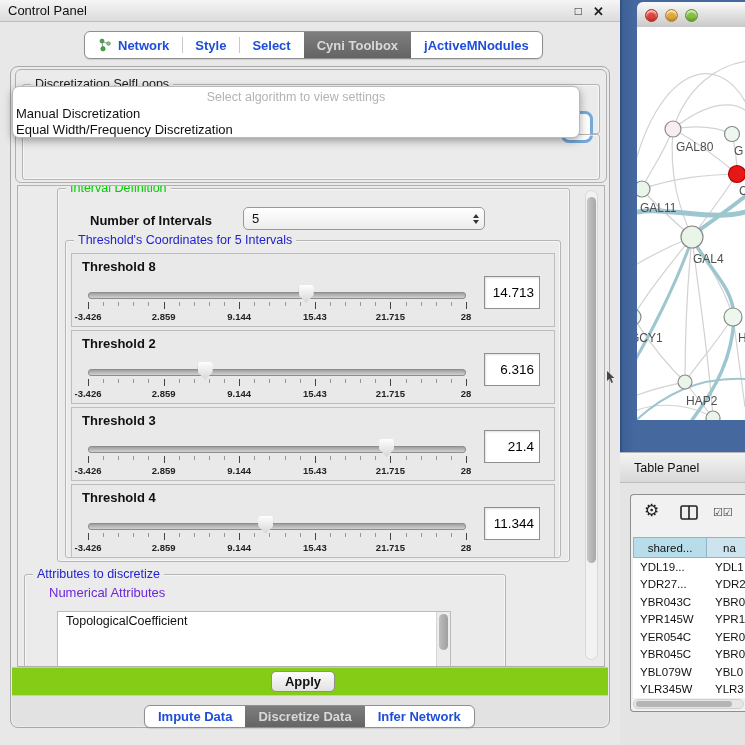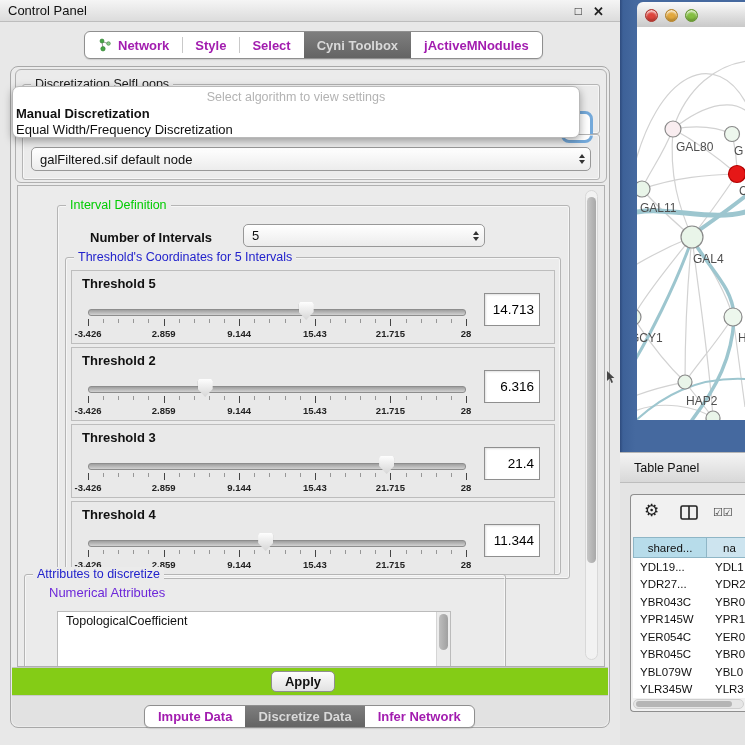--- a/index.html
+++ b/index.html
@@ -10,21 +10,21 @@
   #left{position:absolute;left:0;top:0;width:620px;height:745px;background:#e8e8e8}
   .cp-titlebar{position:absolute;left:0;top:0;width:620px;height:22px;box-sizing:border-box;
        background:linear-gradient(#f5f5f5,#dcdcdc);border-bottom:1px solid #bdbdbd;
        display:flex;align-items:center;padding-left:8px;font-size:13px;color:#111}
   .cp-controls{position:absolute;right:16px;top:0;height:22px;display:flex;align-items:center;gap:11px;color:#222}
   .float-glyph{font-size:12px;line-height:1}
   .close-glyph{font-weight:bold;font-size:13px;line-height:1}
   .tabbar{display:flex;background:#fff;border:1px solid #8f8f8f;border-radius:6px;overflow:hidden;
        font-size:13px;font-weight:bold;align-items:stretch;box-shadow:0 1px 1px rgba(0,0,0,.12)}
   .top-tabs{position:absolute;left:84px;top:31px;height:26px}
-  .tab{display:flex;align-items:center;padding:0 13px;color:#a21caf;position:relative;white-space:nowrap}
+  .tab{display:flex;align-items:center;padding:0 13px;color:#1d4ed8;position:relative;white-space:nowrap}
   .tab.sep::before{content:"";position:absolute;left:0;top:5px;bottom:5px;width:1px;background:#c9c9c9}
   .tab.selected{background:linear-gradient(#7e7e7e,#646464);color:#d9d9d9}
   .tab .net-ic{margin-right:6px;display:inline-flex}
   .outer{position:absolute;left:10px;top:66px;width:600px;height:662px;background:#ebebeb;
        border:1px solid #a8a8a8;border-radius:8px;box-sizing:border-box}
   .algo-area{position:absolute;left:4px;top:2px;width:590px;height:112px;background:#ebebeb;
        border:1px solid #b0b0b0;border-radius:6px}
   .group{position:absolute;border:1px solid #b5b5b5;border-radius:3px;
        box-shadow:inset 0 0 0 1px rgba(255,255,255,.55)}
   .gtitle{position:absolute;top:-8px;left:8px;background:#ebebeb;padding:0 4px;font-size:12.5px;
@@ -38,21 +38,21 @@
   .arrows i{display:block;width:0;height:0;border-left:3.5px solid transparent;border-right:3.5px solid transparent}
   .arrows i.up{border-bottom:4px solid #333}
   .arrows i.down{border-top:4px solid #333}
   .focus-ring{position:absolute;right:6px;top:26px;width:26px;height:26px;border:3px solid #74a9da;
        border-radius:8px;background:#fff}
   .popup{position:absolute;left:12px;top:86px;width:566px;height:50px;background:#fff;
        border:1px solid #b9b9b9;border-radius:7px;box-shadow:0 3px 9px rgba(0,0,0,.35);
        z-index:30;font-size:13px;overflow:hidden}
   .popup .hint{text-align:center;color:#b3b3b3;line-height:17px;margin-top:2px;font-size:12.5px}
   .popup .opt{line-height:15.5px;padding-left:3px;color:#111}
-  .popup .opt.bold{font-weight:bold}
+  .popup .opt.bold{font-weight:normal}
   .inner{position:absolute;left:6px;top:118px;width:588px;height:482px;background:#ebebeb;
        border:1px solid #b0b0b0;box-sizing:border-box;overflow:hidden}
   .noi-label{position:absolute;left:32px;top:24px;font-weight:bold;font-size:13px;color:#111}
   .tpanel{position:relative;width:484px;height:74px;margin:0 0 3px 5px;background:#e9e9e9;
        border:1px solid #bdbdbd;box-sizing:border-box}
   .tlabel{position:absolute;left:10px;top:5px;font-size:13px;font-weight:bold;color:#111}
   .sliderzone{position:absolute;left:16px;right:88px;top:30px;height:42px}
   .track{position:absolute;left:0;right:0;top:8px;height:5px;border-radius:3px;
        background:linear-gradient(#9e9e9e,#d2d2d2);border:1px solid #8d8d8d}
   .thumb{position:absolute;top:1px;width:15px;height:18px;margin-left:-7.5px;
@@ -161,46 +161,39 @@
 
   <div class="outer">
 
     <div class="algo-area">
       <div class="group" style="left:6px;top:14px;width:576px;height:48px">
         <span class="gtitle plain">Discretization SelfLoops</span>
         <div class="focus-ring"></div>
       </div>
       <div class="group" style="left:6px;top:64px;width:576px;height:44px">
         <span class="gtitle plain">Table Data</span>
-        <div class="combo" style="left:8px;top:12px;width:560px;height:24px">
-          <span>galFiltered.sif default node</span>
-          <span class="arrows">
-              <i class="up"></i>
-              <i class="down"></i>
-            </span>
-        </div>
       </div>
     </div>
 
     <div class="inner">
-      <div class="group" style="left:39px;top:19px;width:511px;height:372px">
+      <div class="group" style="left:39px;top:2px;width:511px;height:372px">
         <span class="gtitle green">Interval Definition</span>
         <span class="noi-label">Number of Intervals</span>
         <div class="combo" style="left:185px;top:18px;width:242px;height:23px">
           <span>5</span>
           <span class="arrows">
               <i class="up"></i>
               <i class="down"></i>
             </span>
         </div>
         <div class="group" style="left:7px;top:51px;width:496px;height:318px;padding-top:12px;box-sizing:border-box" id="threshGroup">
           <span class="gtitle blue">Threshold's Coordinates for 5 Intervals</span>
 
   <div class="tpanel">
-    <div class="tlabel">Threshold 5</div>
+    <div class="tlabel">Threshold 8</div>
     <div class="sliderzone">
       <div class="track"></div>
       <div class="thumb" style="left: 57.72%;"></div>
       <div class="ticks">
                   <div class="tick major" style="left: 0%;"></div>
                   <div class="tick minor" style="left: 4%;"></div>
                   <div class="tick minor" style="left: 8%;"></div>
                   <div class="tick minor" style="left: 12%;"></div>
                   <div class="tick minor" style="left: 16%;"></div>
                   <div class="tick major" style="left: 20%;"></div>

